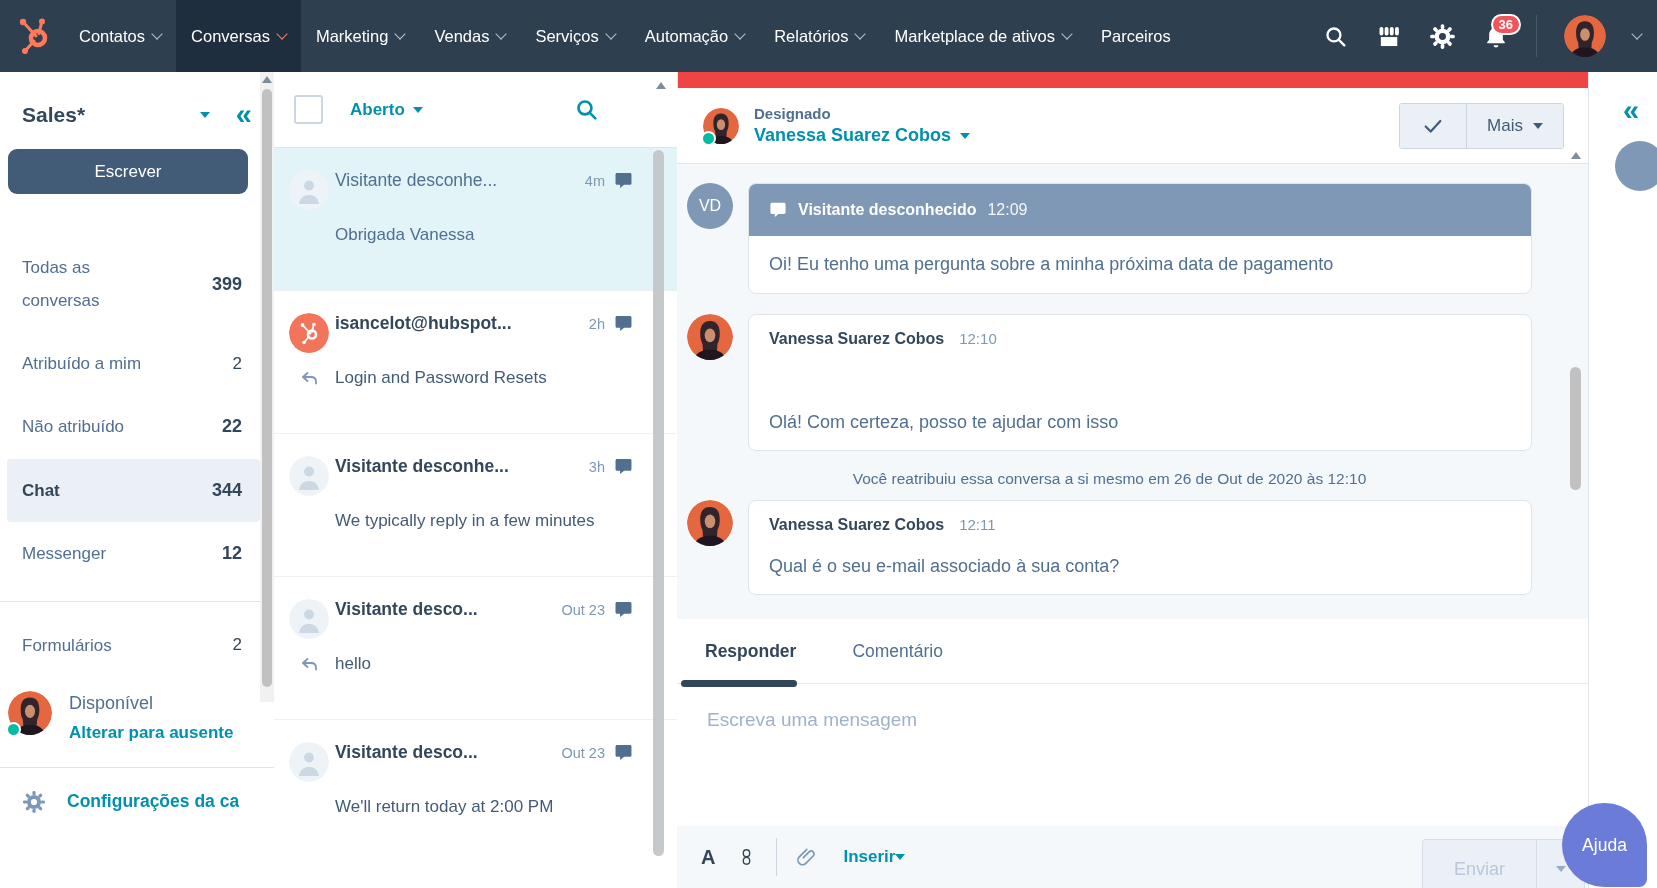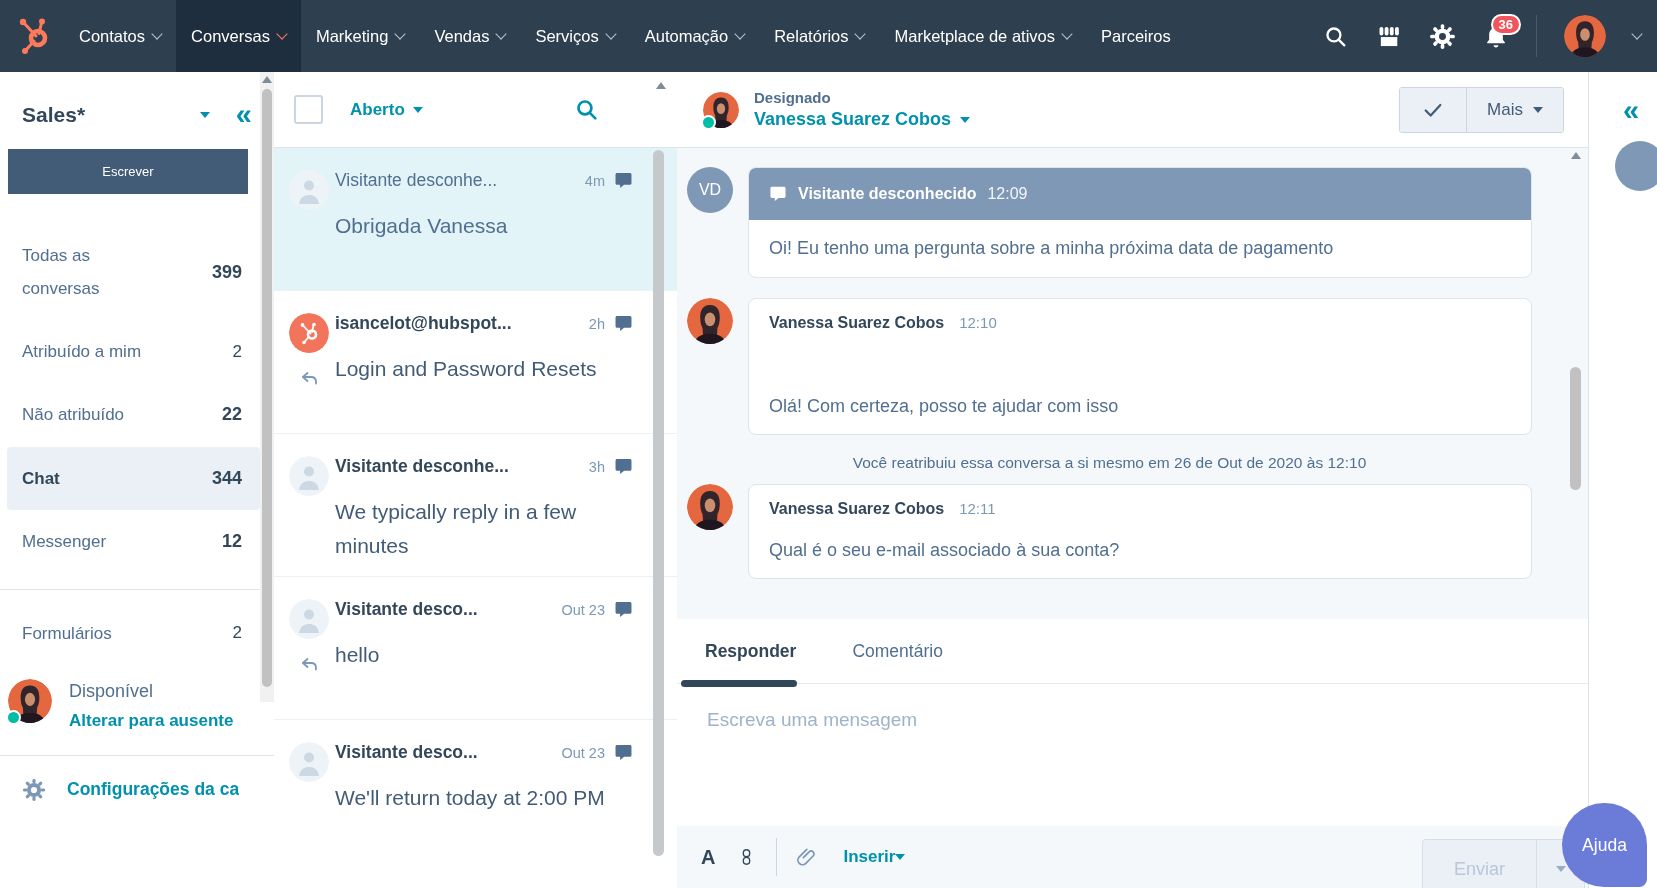--- a/index.html
+++ b/index.html
@@ -21,22 +21,22 @@
          border-radius:999px;font-size:13px;font-weight:bold;padding:2px 6px;line-height:1}
   .nav-divider{width:1px;height:42px;background:#49596c}
   .nav-avatar{width:42px;height:42px;border-radius:50%;overflow:hidden;cursor:pointer}
 
   
   .sidebar{position:absolute;top:72px;left:0;width:274px;bottom:0;background:#fff;border-right:1px solid #e8edf3}
   .ws-row{display:flex;align-items:center;padding:28px 24px 4px 22px}
   .ws-title{font-size:21px;font-weight:600;color:#33475b}
   .ws-caret{color:#0091ae;margin-left:auto;cursor:pointer}
   .collapse{color:#0091ae;font-size:29px;font-weight:bold;line-height:1;margin-left:26px;cursor:pointer;letter-spacing:-2px}
-  .compose{margin:16px 8px 0;height:45px;background:#425b76;color:#fff;border:none;border-radius:0;
-           width:240px;font-size:13px;font-family:inherit;cursor:pointer}
+  .compose{margin:16px 8px 12px;height:45px;background:#425b76;color:#fff;border:none;border-radius:9px;
+           width:240px;font-size:17px;font-family:inherit;cursor:pointer}
   .filters{margin-top:30px}
   .frow{display:flex;align-items:center;justify-content:space-between;padding:15px 32px 15px 22px;cursor:pointer}
   .frow .flabel{font-size:17px;color:#516f90;line-height:1.95;max-width:150px}
   .frow .fcnt{font-size:17px;color:#33475b}
   .frow .fcnt.b{font-weight:bold;font-size:18px}
   .frow.selected{background:#eaf0f6;border-radius:4px;margin:0 14px 0 7px;padding:15px 18px 15px 15px}
   .frow.selected .flabel{font-weight:bold;color:#33475b}
   .fdivider{border-top:1px solid #dfe3eb;margin:16px 0 12px}
   .status{display:flex;align-items:flex-start;gap:17px;padding:14px 8px 10px}
   .avatar44{width:44px;height:44px;border-radius:50%;overflow:hidden;position:relative;flex:none}
@@ -57,25 +57,25 @@
   .citem{display:flex;padding:22px 44px 0 12px;height:120px;border-bottom:1px solid #edf1f5;cursor:pointer;background:#fff}
   .citem.selected{background:#e2f4f8}
   .cgutter{width:46px;flex:none;display:flex;flex-direction:column;align-items:center;gap:17px}
   .avatar40{width:40px;height:40px;border-radius:50%;overflow:hidden;flex:none}
   .cbody{flex:1;min-width:0;margin-left:3px}
   .trow{display:flex;align-items:center;gap:9px}
   .cname{flex:1;min-width:0;overflow:hidden;white-space:nowrap;font-size:17.5px;color:#516f90}
   .citem.unread .cname{font-weight:bold;color:#33475b}
   .ctime{flex:none;font-size:14.5px;color:#7c98b6}
   .bub{flex:none;display:flex}
-  .cprev{margin-top:18px;font-size:21px;line-height:1.6;color:#516f90}
+  .cprev{margin-top:30px;font-size:17px;line-height:1.6;color:#516f90}
   .citem.unread .cprev{color:#425b76}
 
   
-  .chatcol{position:absolute;top:72px;left:677px;width:911px;bottom:0;background:#f5f8fa;display:flex;flex-direction:column}
+  .chatcol{position:absolute;top:88px;left:677px;width:911px;bottom:0;background:#f5f8fa;display:flex;flex-direction:column}
   .ch-head{height:75px;flex:none;background:#fff;border-bottom:1px solid #dfe3eb;display:flex;align-items:center;padding:0 24px 0 26px}
   .avatar36{width:36px;height:36px;border-radius:50%;overflow:hidden}
   .assignee{margin-left:15px}
   .as-label{font-size:15px;font-weight:bold;color:#516f90}
   .as-name{display:flex;align-items:center;gap:9px;color:#0091ae;font-weight:bold;font-size:18px;margin-top:3px;cursor:pointer}
   .actions{margin-left:auto;display:flex;border:1px solid #cbd6e2;border-radius:3px;overflow:hidden;height:44px}
   .act-btn{background:#eaf0f6;display:flex;align-items:center;justify-content:center;cursor:pointer}
   .act-check{width:66px}
   .act-more{padding:0 20px;gap:10px;color:#425b76;font-size:17px;border-left:1px solid #cbd6e2}
   .act-more .car{color:#425b76}

